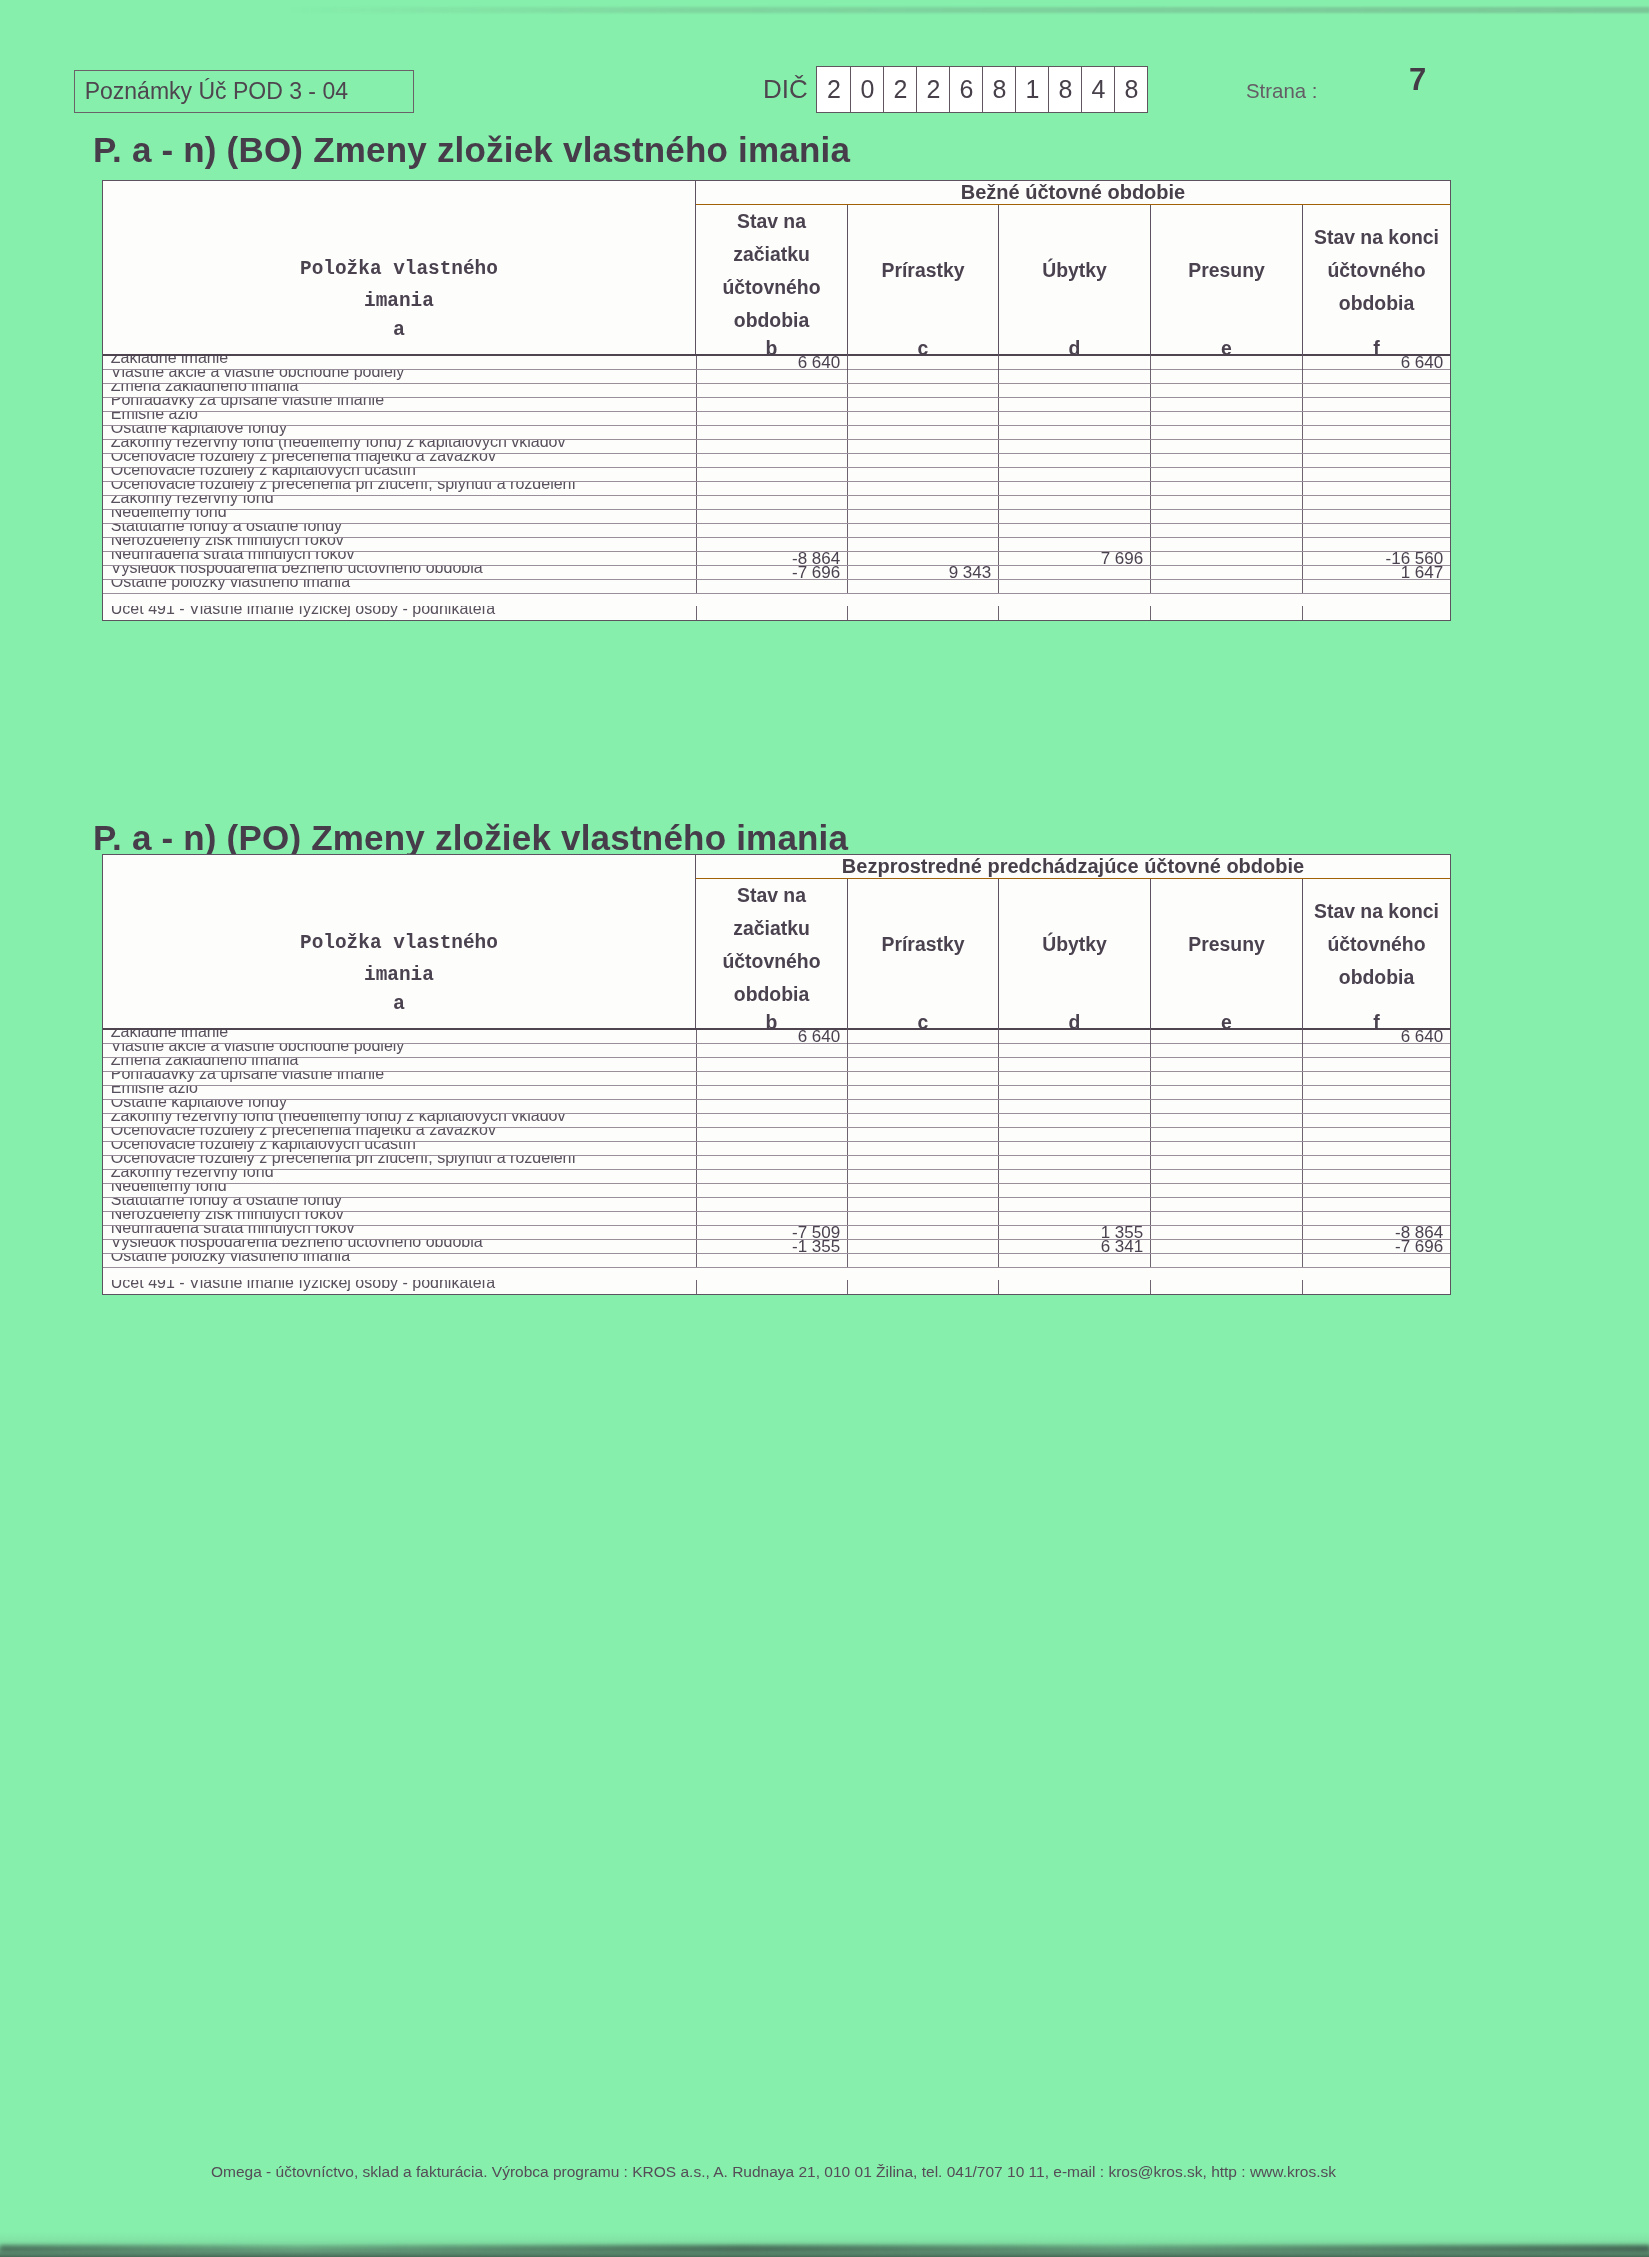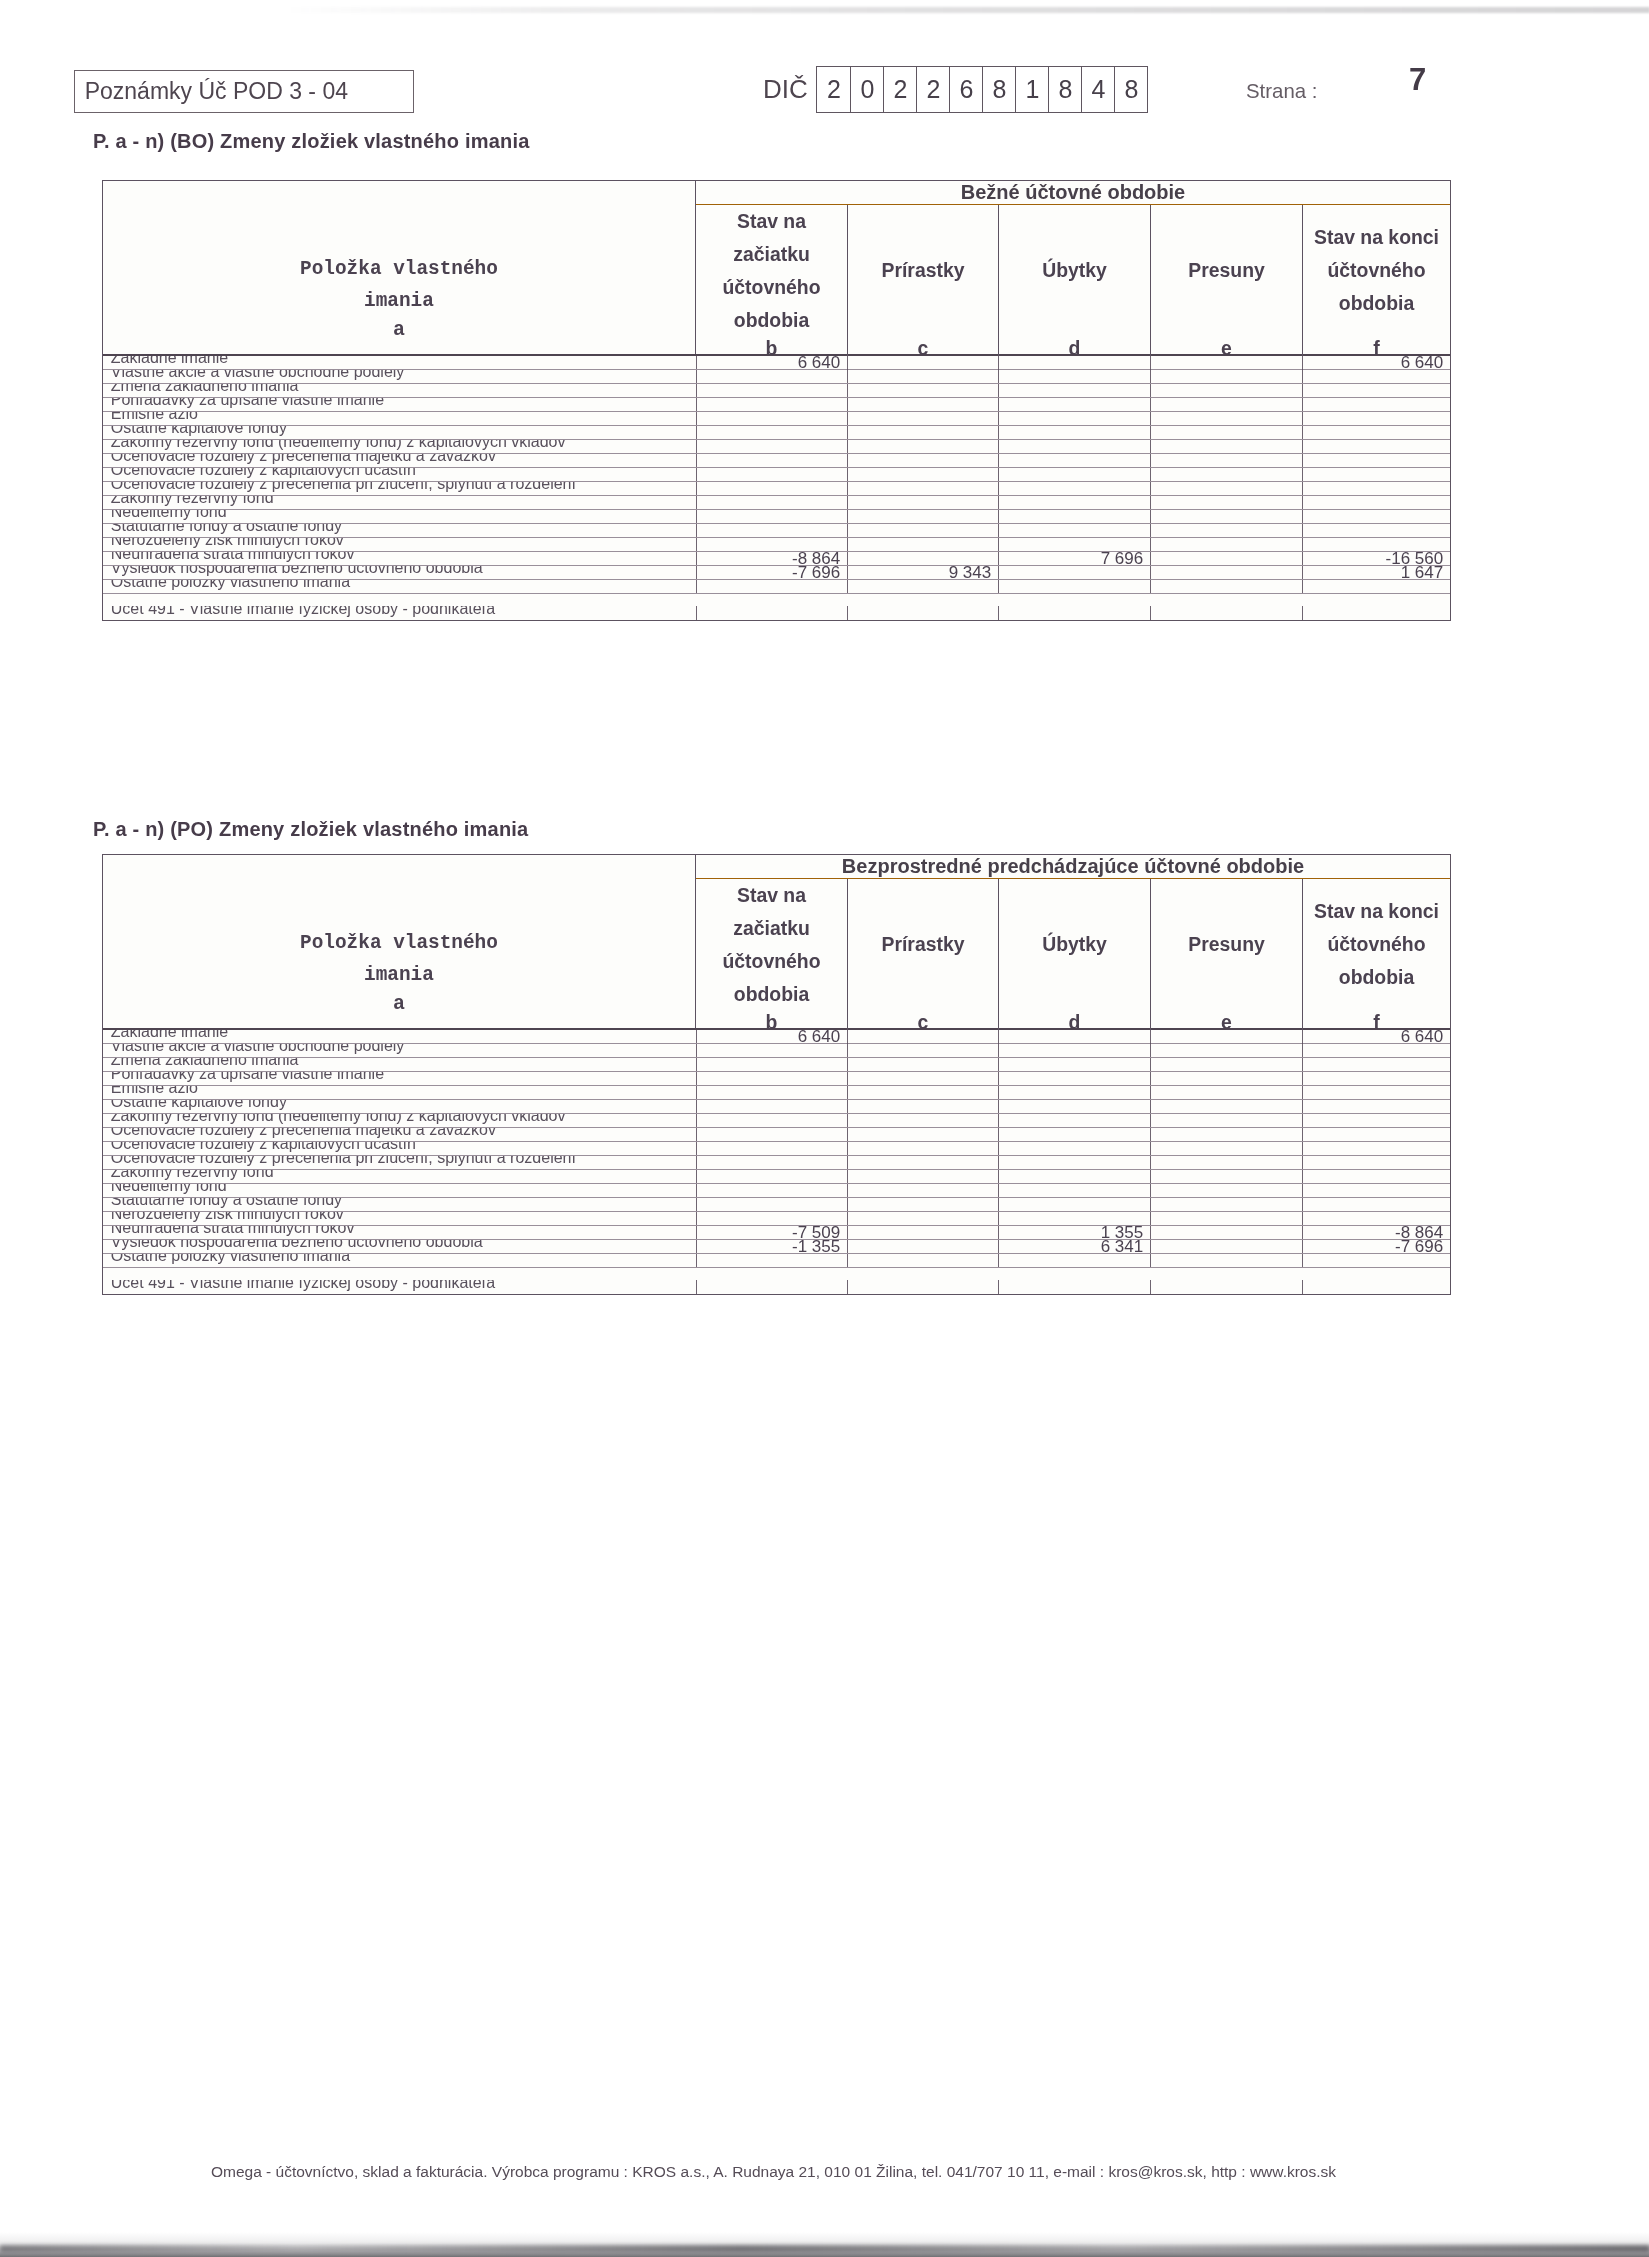--- a/index.html
+++ b/index.html
@@ -1,19 +1,19 @@
 <!DOCTYPE html>
 <html><head>
 <meta charset="utf-8">
 <style>
   * { margin:0; padding:0; box-sizing:border-box; }
   html,body { background:#e9e9e9; }
   .page {
     position:relative; width:1650px; height:2257px;
-    background:#ffffff;
+    background:#86efac;
     font-family:"Liberation Sans", sans-serif;
     color:#4b4250; overflow:hidden;
   }
   
   .scan-top {
     position:absolute; top:6.8px; left:286px; right:0; height:5.8px;
     background:linear-gradient(to right, rgba(90,88,94,0), rgba(90,88,94,0.16) 30%, rgba(90,88,94,0.26));
     filter:blur(1px);
   }
   .scan-bottom {
@@ -37,21 +37,21 @@
   .dic-boxes { display:flex; border:1.9px solid #5f5660; background:#fff; }
   .dic-digit {
     width:33px; height:45px; border-left:1px solid #5f5660;
     display:flex; align-items:center; justify-content:center; font-size:25px; color:#47404a;
   }
   .dic-digit:first-child { border-left:none; }
   .page-label { position:absolute; left:1246px; top:80px; font-size:20.4px; color:#655d65; }
   .page-number { position:absolute; left:1409px; top:62px; font-size:31px; font-weight:bold; color:#443b47; }
 
   .section-title {
-    position:absolute; left:93px; font-size:20px; font-weight:bold;
+    position:absolute; left:93px; font-size:35px; font-weight:bold;
     color:#473c4a; letter-spacing:0.2px;
   }
   #title-bo { top:130px; }
   #title-po { top:818px; }
 
   
   .equity-table {
     position:absolute; left:102px; width:1349px;
     border:1.9px solid #5c5260; background:#fdfdfb;
   }

